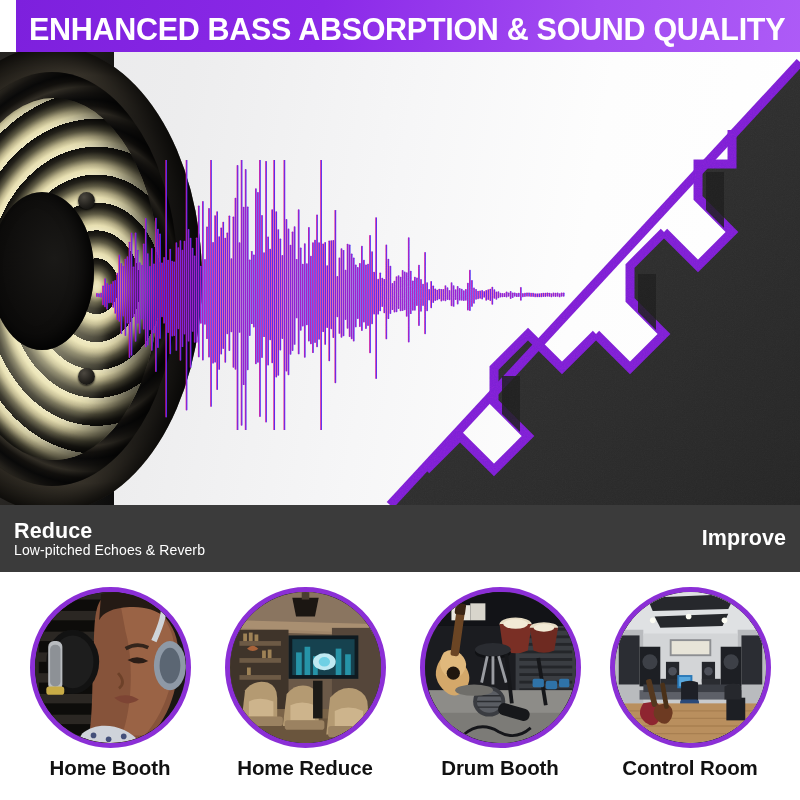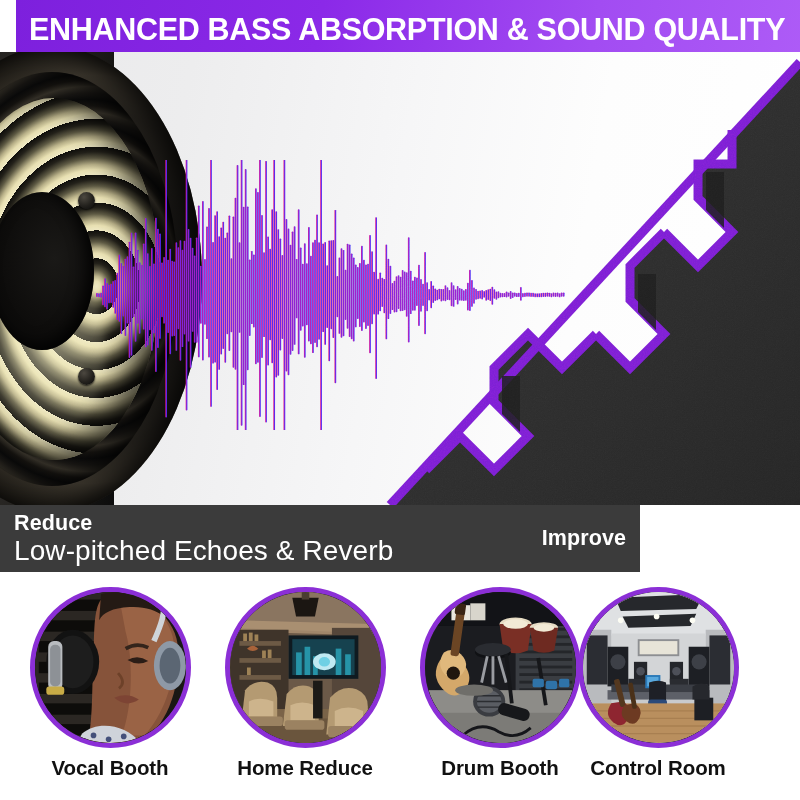--- a/index.html
+++ b/index.html
@@ -141,21 +141,21 @@
     inset: 0;
     pointer-events: none;
     opacity: 0.55;
     mix-blend-mode: overlay;
   }
 
   
   .benefits {
     position: absolute;
     left: 0; top: 505px;
-    width: 640px;
+    width: 800px;
     height: 67px;
     background: #3b3b3b;
     color: #ffffff;
     overflow: hidden;
   }
   .ben-col {
     position: absolute;
     top: 0;
     height: 67px;
     display: flex;
@@ -164,21 +164,21 @@
   }
   .ben-left  { left: 14px;  align-items: flex-start; text-align: left; }
   .ben-right { right: 14px; align-items: flex-end;   text-align: center; }
   .ben-head {
     font-size: 21.5px;
     font-weight: bold;
     line-height: 1.12;
     letter-spacing: 0.1px;
   }
   .ben-sub {
-    font-size: 28px;
+    font-size: 14px;
     font-weight: normal;
     line-height: 1.12;
     letter-spacing: 0.1px;
     white-space: pre;
   }
 
   
   .usecases {
     position: absolute;
     left: 0; top: 572px;
@@ -190,21 +190,21 @@
     position: absolute;
     top: 15px;
     width: 168px;
     display: flex;
     flex-direction: column;
     align-items: center;
   }
   .uc0 { left: 26px; }
   .uc1 { left: 221px; }
   .uc2 { left: 416px; }
-  .uc3 { left: 574px; }
+  .uc3 { left: 606px; }
 
   .uc-circle {
     position: relative;
     width: 161px;
     height: 161px;
     border-radius: 50%;
     border: 5px solid #8b2fd6;
     box-sizing: border-box;
     overflow: hidden;
     background: #2a2a2a;
@@ -592,21 +592,21 @@
 
             <path d="M 50,150 C 66,136 96,140 112,160 L 44,160 Z" fill="#cfd3da"></path>
             <g fill="#44507a">
               <circle cx="62" cy="152" r="3"></circle>
                 <circle cx="78" cy="156" r="3"></circle>
               <circle cx="94" cy="153" r="3"></circle>
             </g>
           </svg>
         </div>
       </div>
-      <div class="uc-label">Vocal Booth</div>
+      <div class="uc-label">Home Booth</div>
     </div>
 
     <div class="uc uc1">
       <div class="uc-circle">
         <div class="uc-photo">
           <svg viewBox="0 0 160 160" preserveAspectRatio="xMidYMid slice">
             <rect width="160" height="160" fill="#6b5948"></rect>
 
             <path d="M 0,0 L 160,0 L 160,44 L 0,38 Z" fill="#8a7560"></path>
             <path d="M 8,30 L 152,34 L 152,46 L 8,42 Z" fill="#b69a79" opacity="0.7"></path>

